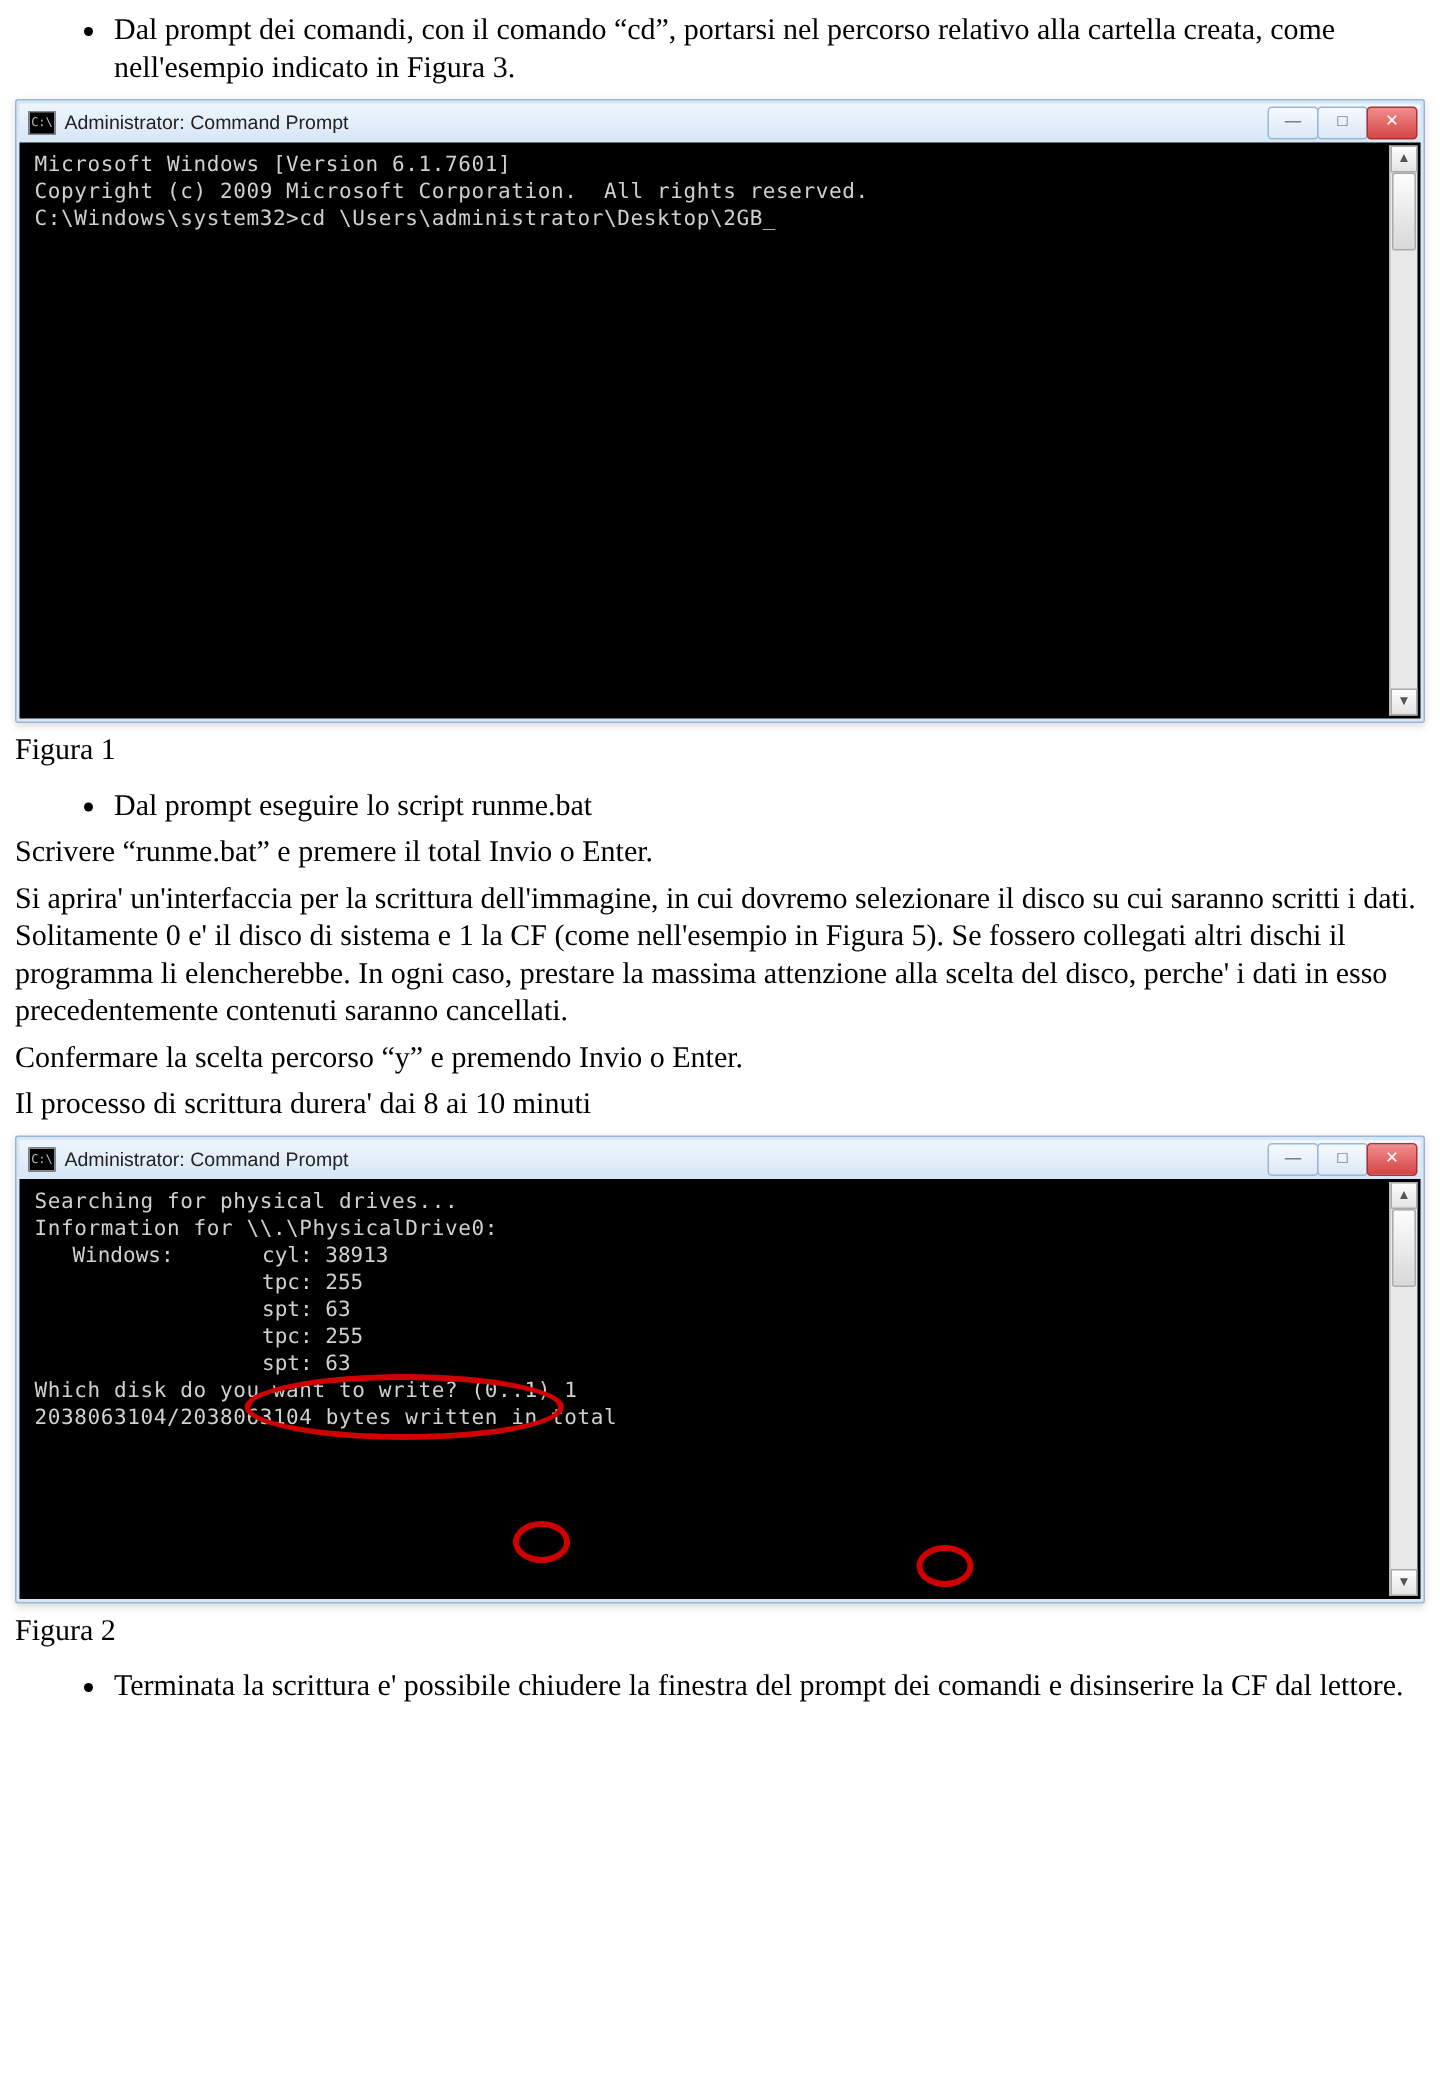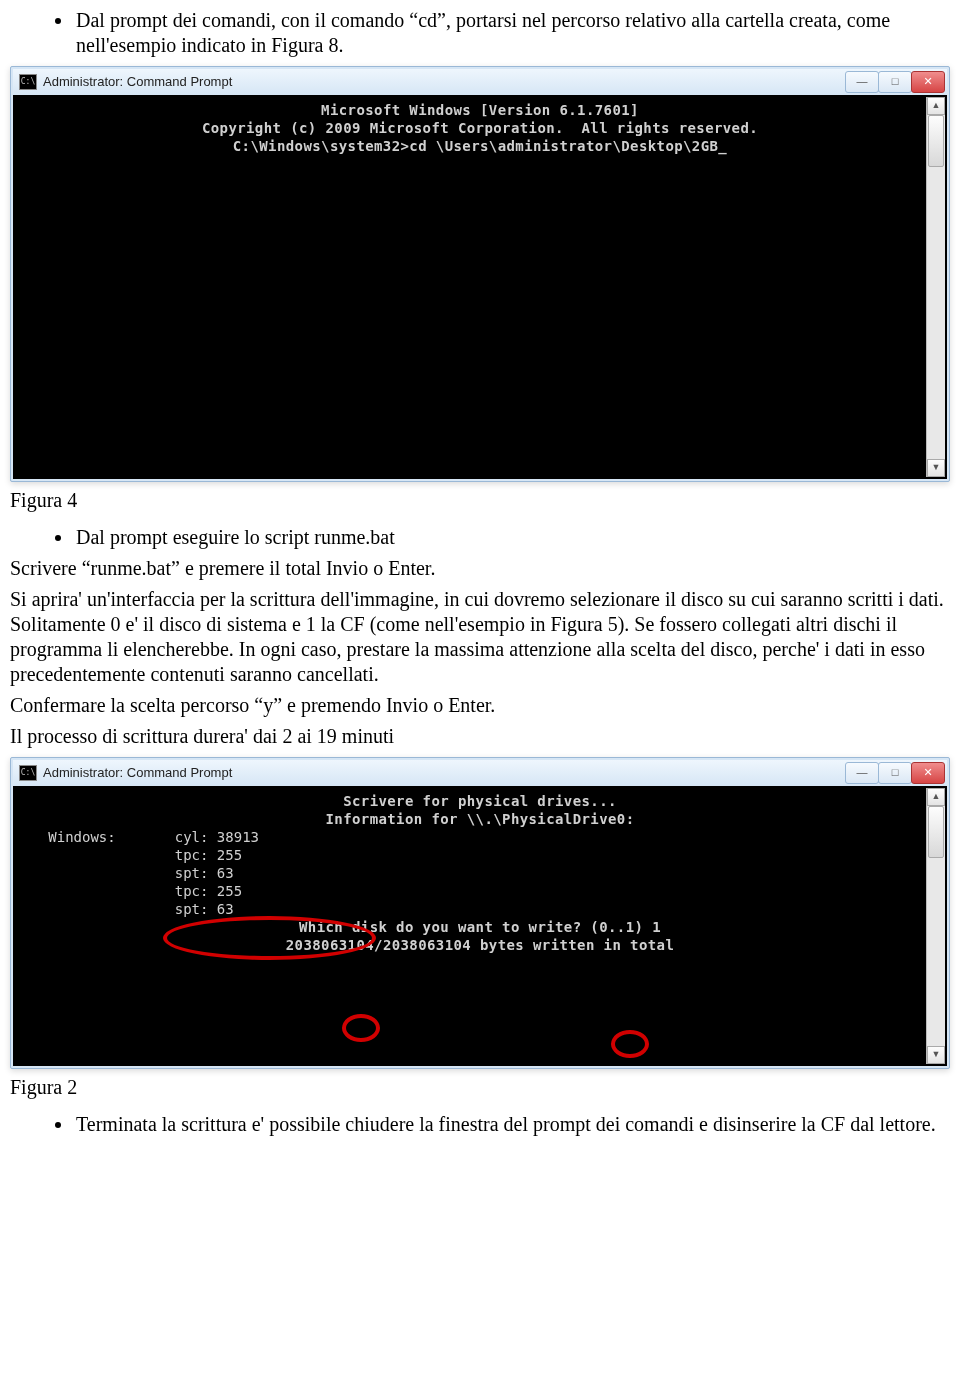--- a/index.html
+++ b/index.html
@@ -93,23 +93,22 @@
   .client.h1 { min-height: 364px; }
   .client.h2 { min-height: 260px; }
   .term-font {
     font-family: "Lucida Console","Consolas",monospace;
     font-size: 14px;
     line-height: 18px;
     color: #d0d0d0;
     white-space: pre;
   }
   .thickline {
-    font-weight: bold;
+    font-weight: normal;
     letter-spacing: .4px;
-    text-align: center;
   }
   .scrollbar {
     position: absolute;
     right: 2px;
     top: 2px;
     width: 18px;
     bottom: 2px;
     background: #e8e8e8;
     border-left: 1px solid #bbb;
     display: flex;
@@ -147,21 +146,21 @@
     border: 4px solid #d10000;
     border-radius: 50%;
     pointer-events: none;
   }
 </style>
 </head>
 <body>
 
 <ul class="bullets">
   <li>
-    <span>Dal prompt dei comandi, con il comando “cd”, portarsi nel percorso relativo alla cartella creata, come nell'esempio indicato in Figura 8.</span>
+    <span>Dal prompt dei comandi, con il comando “cd”, portarsi nel percorso relativo alla cartella creata, come nell'esempio indicato in Figura 3.</span>
   </li>
 </ul>
 
 <div class="window">
   <div class="titlebar">
     <div class="title-left">
       <span class="cmd-icon">C:\</span>
       <span>Administrator: Command Prompt</span>
     </div>
     <div class="window-buttons">
@@ -184,32 +183,32 @@
     <div class="scrollbar">
       <div class="scroll-arrow">▲</div>
       <div class="scroll-track">
         <div class="scroll-thumb"></div>
       </div>
       <div class="scroll-arrow">▼</div>
     </div>
   </div>
 </div>
 
-<div class="caption">Figura 4</div>
+<div class="caption">Figura 1</div>
 
 <ul class="bullets">
   <li>
     <span>Dal prompt eseguire lo script runme.bat</span>
   </li>
 </ul>
 
 <div class="body-para">Scrivere “runme.bat” e premere il total Invio o Enter.</div>
 <div class="body-para">Si aprira' un'interfaccia per la scrittura dell'immagine, in cui dovremo selezionare il disco su cui saranno scritti i dati. Solitamente 0 e' il disco di sistema e 1 la CF (come nell'esempio in Figura 5). Se fossero collegati altri dischi il programma li elencherebbe. In ogni caso, prestare la massima attenzione alla scelta del disco, perche' i dati in esso precedentemente contenuti saranno cancellati.</div>
 <div class="body-para">Confermare la scelta percorso “y” e premendo Invio o Enter.</div>
-<div class="body-para">Il processo di scrittura durera' dai 2 ai 19 minuti</div>
+<div class="body-para">Il processo di scrittura durera' dai 8 ai 10 minuti</div>
 
 <div class="window">
   <div class="titlebar">
     <div class="title-left">
       <span class="cmd-icon">C:\</span>
       <span>Administrator: Command Prompt</span>
     </div>
     <div class="window-buttons">
       <div class="window-btn">
           <span>—</span>
@@ -217,21 +216,21 @@
       <div class="window-btn">
           <span>□</span>
         </div>
       <div class="window-btn close">
           <span>✕</span>
         </div>
     </div>
   </div>
   <div class="client h2">
     <div class="term-font"></div>
-    <div class="term-font thickline">Scrivere for physical drives...</div>
+    <div class="term-font thickline">Searching for physical drives...</div>
     <div class="term-font"></div>
     <div class="term-font thickline">Information for \\.\PhysicalDrive0:</div>
     <div class="term-font">   Windows:       cyl: 38913</div>
     <div class="term-font">                  tpc: 255</div>
     <div class="term-font">                  spt: 63</div>
     <div class="term-font">                  tpc: 255</div>
     <div class="term-font">                  spt: 63</div>
     <div class="term-font"></div>
     <div class="term-font thickline">Which disk do you want to write? (0..1) 1</div>
     <div class="term-font thickline">2038063104/2038063104 bytes written in total</div>

